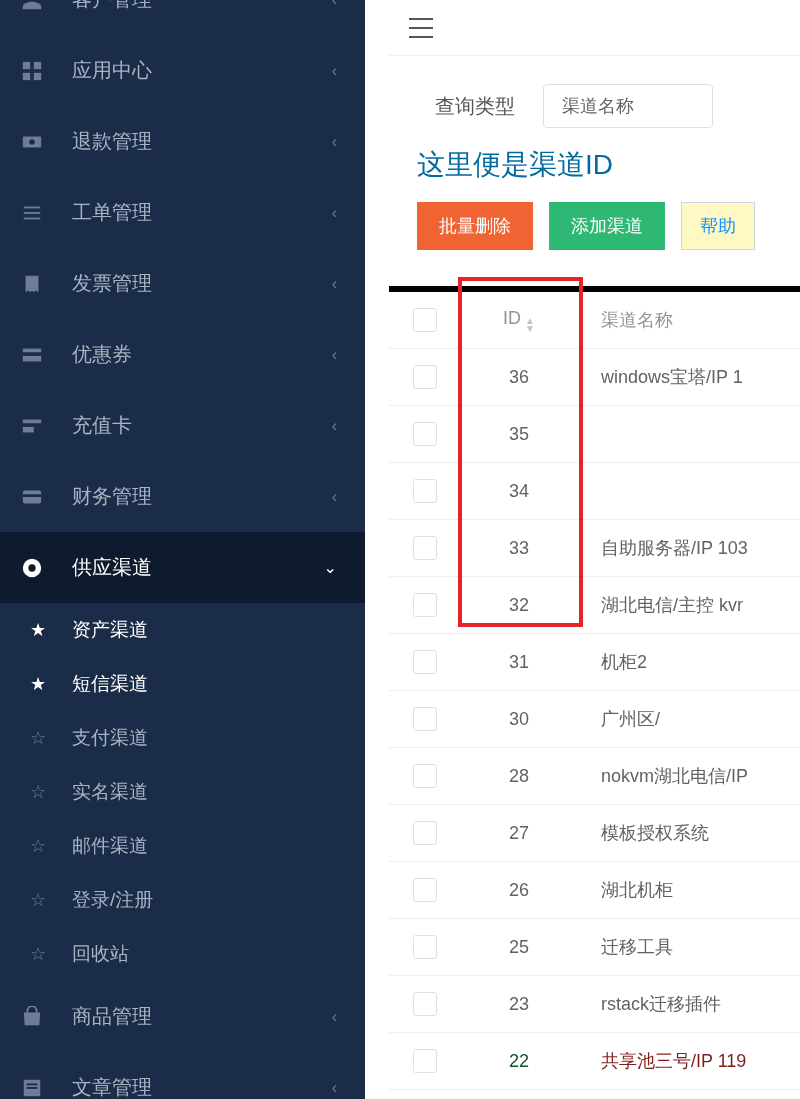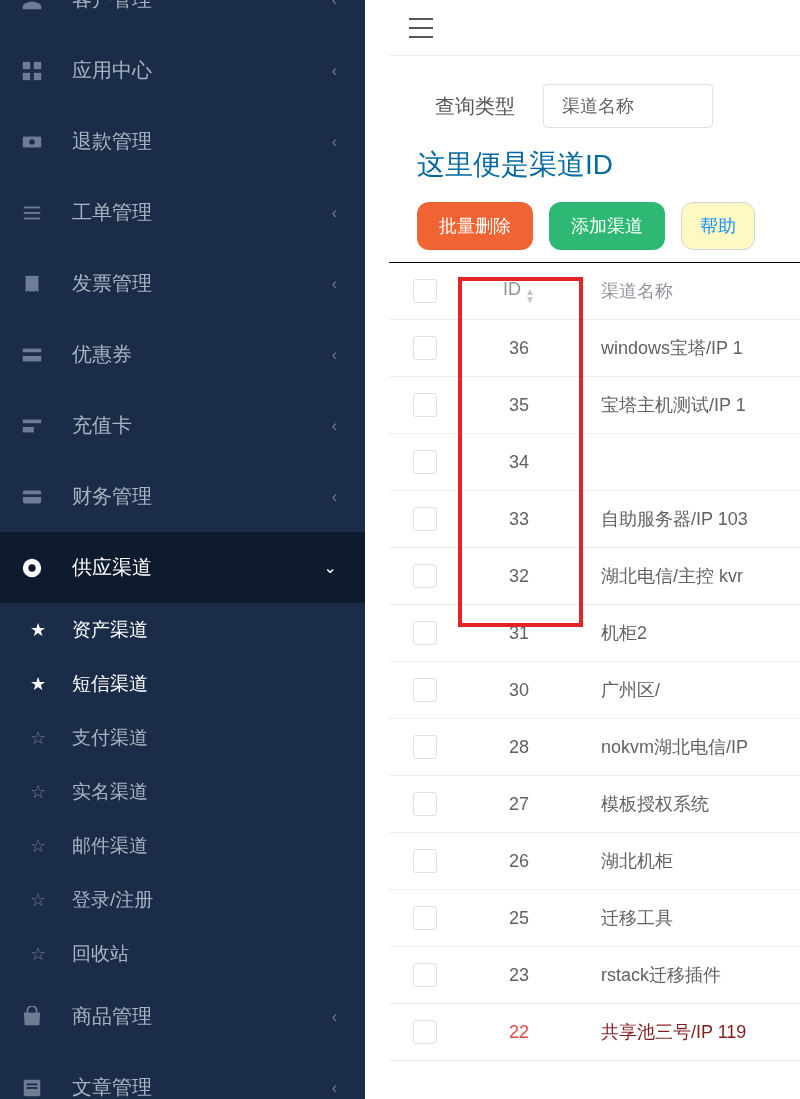--- a/index.html
+++ b/index.html
@@ -33,37 +33,37 @@
     overflow: hidden;
     padding-left: 24px;
   }
   .topbar { height: 56px; display:flex; align-items:center; padding: 0 20px; border-bottom: 1px solid #eee;}
   .hamburger { width: 24px; height: 20px; display:flex; flex-direction:column; justify-content:space-between; cursor:pointer;}
   .hamburger span { height: 2px; background:#555; width:100%;}
   .filterbar { padding: 28px 32px 12px 46px; display:flex; align-items:center; gap: 28px; font-size: 20px; color:#555;}
   .select { border:1px solid #dcdfe6; border-radius:4px; height:44px; padding:0 18px; display:flex; align-items:center; min-width:170px; color:#606266; font-size:18px;}
   .redlabel { padding: 6px 0 18px 28px; color:#0369a1; font-size: 28px; font-weight: 500;}
   .actionbar { padding: 0 0 0 28px; display:flex; gap: 16px; }
-  .btn { height: 48px; padding: 0 22px; border-radius: 12px; font-size: 18px; display:flex; align-items:center; cursor:pointer; border:none;}
+  .btn { height: 48px; padding: 0 22px; border-radius: 0; font-size: 18px; display:flex; align-items:center; cursor:pointer; border:none;}
   .btn-danger { background:#ef6432; color:#fff; }
   .btn-success { background:#2eb873; color:#fff; }
   .btn-default { background:#fef9c3; color:#1890ff; border:1px solid #d0d4da; padding:0 18px;}
-  .table { margin-top: 12px; border-top:1px solid #000000; width:100%;}
+  .table { margin-top: 36px; border-top:6px solid #000000; width:100%;}
   .trow { display:flex; align-items:center; height:57px; border-bottom:1px solid #ebeef5; font-size:18px; color:#606266;}
   .trow.header { color:#909399; font-weight:500;}
   .cell-check { width:72px; display:flex; justify-content:center;}
   .chk { width:24px; height:24px; border:1px solid #dcdfe6; border-radius:3px; background:#fff; cursor:pointer;}
   .cell-id { width:116px; text-align:center; }
   .cell-name { flex:1; padding-left: 24px; white-space: nowrap; overflow:hidden;}
   .sort-arrows { display:inline-flex; flex-direction:column; margin-left:4px; font-size:10px; line-height:8px; color:#c0c4cc;}
   .redbox {
     position: absolute; border: 4px solid #e62427; pointer-events:none;
   }
   .link { color:#7f1d1d; }
-  .id-link { color:#ef4444; }
+  .id-link { color:#14532d; }
 </style>
 </head>
 <body>
 
 <div class="sidebar">
   <div id="menu-container" style="margin-top: -36px;">
       <div class="menu-item">
         <span class="icon">
           <svg width="22" height="22" viewBox="0 0 24 24" fill="currentColor">
             <path d="M12 12c2.8 0 5-2.2 5-5s-2.2-5-5-5-5 2.2-5 5 2.2 5 5 5zm0 2c-3.3 0-10 1.7-10 5v3h20v-3c0-3.3-6.7-5-10-5z"></path>
@@ -242,21 +242,20 @@
           <div class="chk"></div>
         </div>
     <div class="cell-id ">36</div>
     <div class="cell-name ">windows宝塔/IP 1</div>
       </div>
       <div class="trow">
     <div class="cell-check">
           <div class="chk"></div>
         </div>
     <div class="cell-id ">35</div>
-    <div class="cell-name ">宝塔主机测试/IP 1</div>
       </div>
       <div class="trow">
     <div class="cell-check">
           <div class="chk"></div>
         </div>
     <div class="cell-id ">34</div>
       </div>
       <div class="trow">
     <div class="cell-check">
           <div class="chk"></div>

